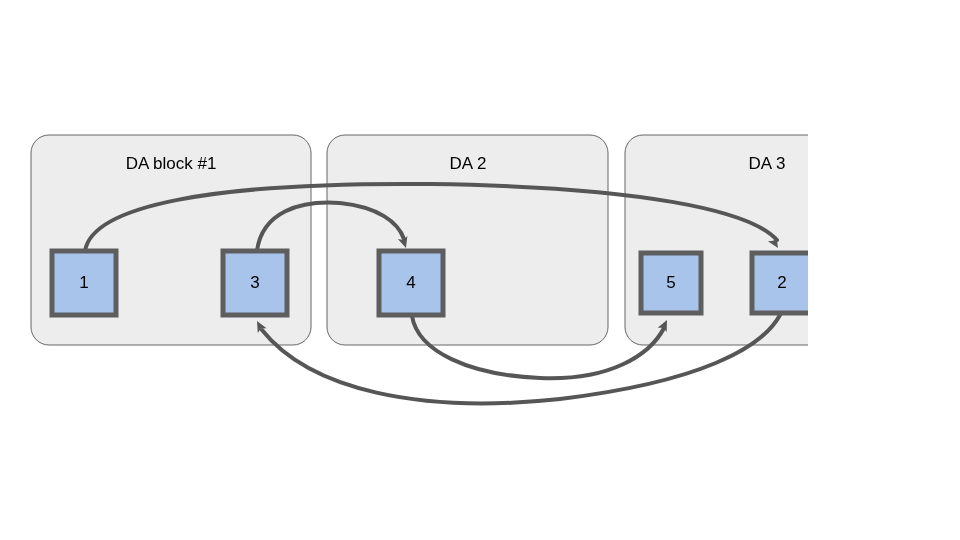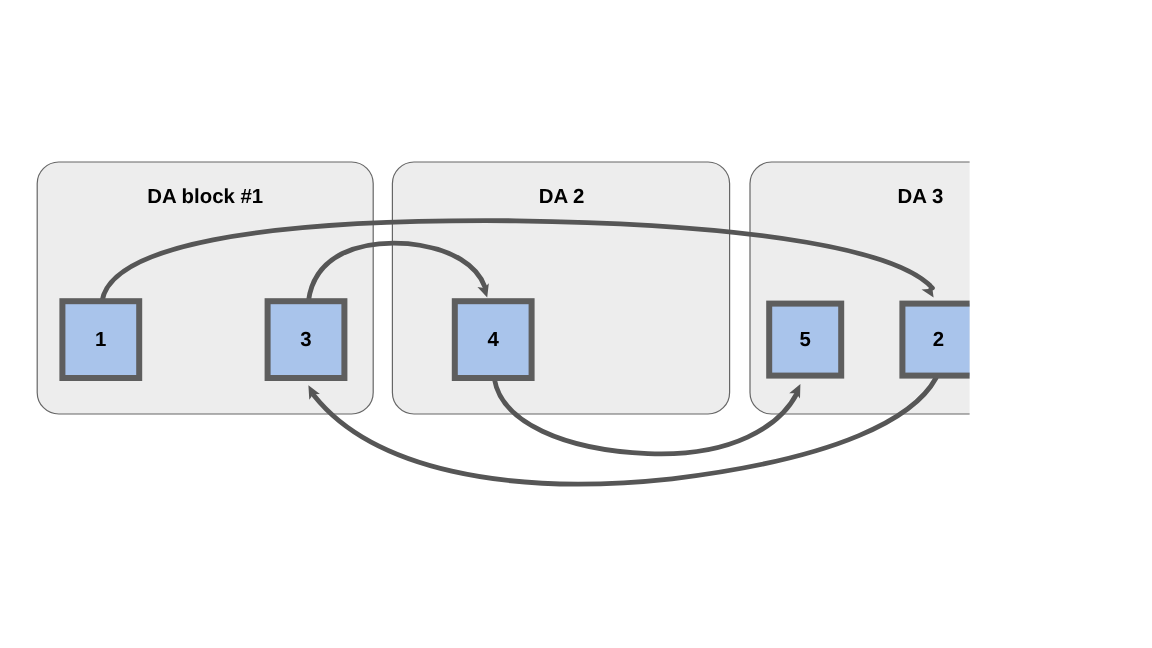--- a/index.html
+++ b/index.html
@@ -7,21 +7,20 @@
     padding: 0;
     background: #ffffff;
   }
   #canvas {
     position: relative;
     width: 808px;
     height: 540px;
     background: #ffffff;
     overflow: hidden;
     font-family: "Liberation Sans", sans-serif;
-    font-weight: bold;
   }
   #diagram-svg {
     position: absolute;
     top: 0;
     left: 0;
     width: 960px;
     height: 540px;
   }
   .group-rect {
     fill: #ededed;

